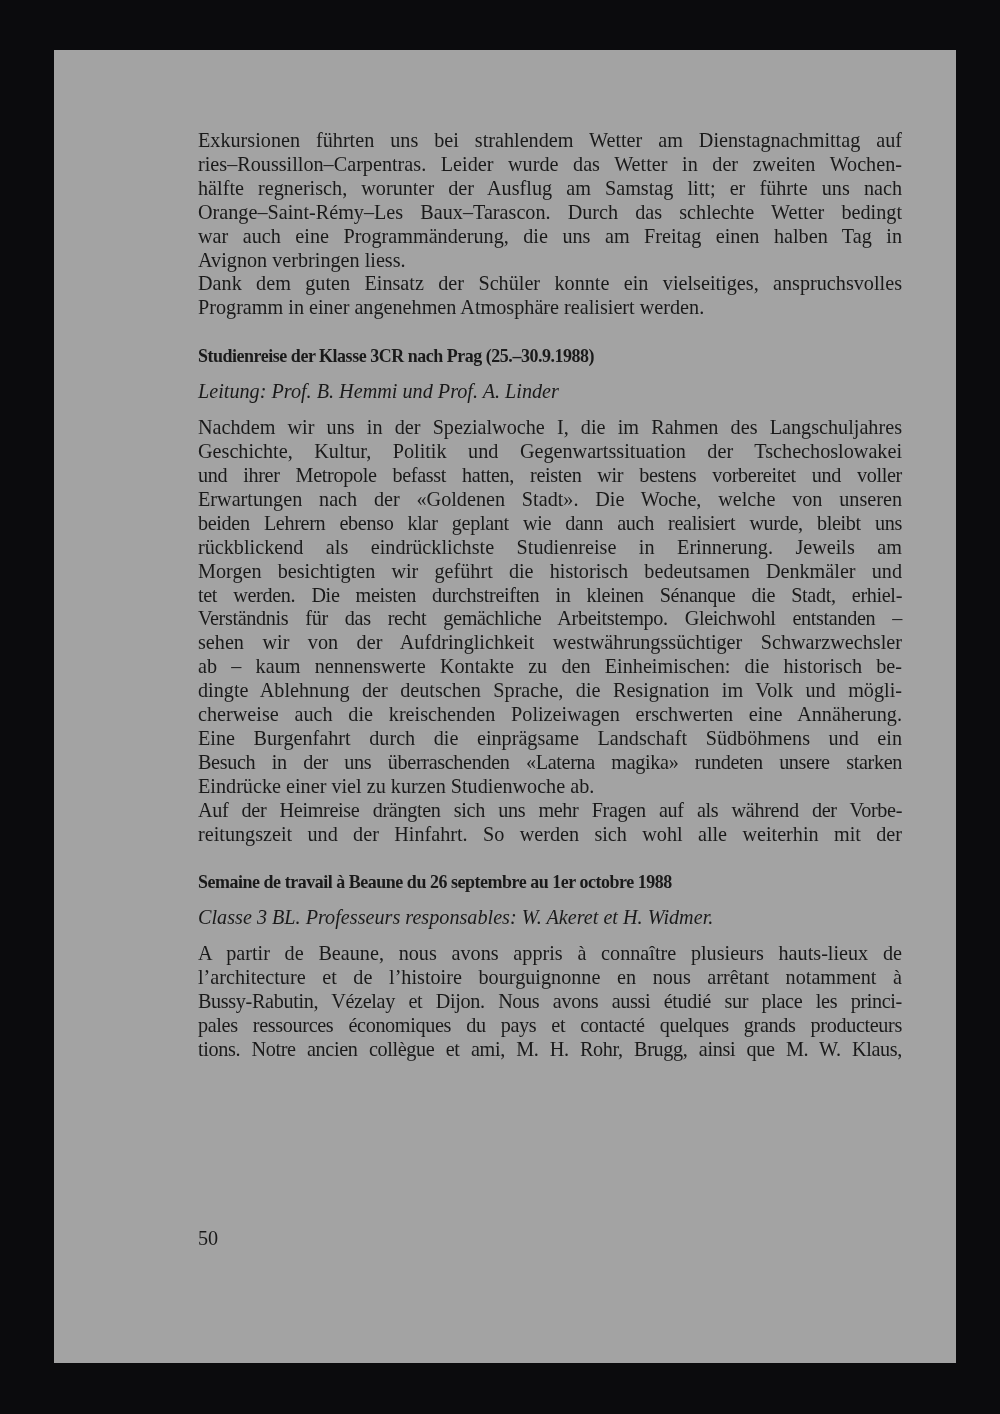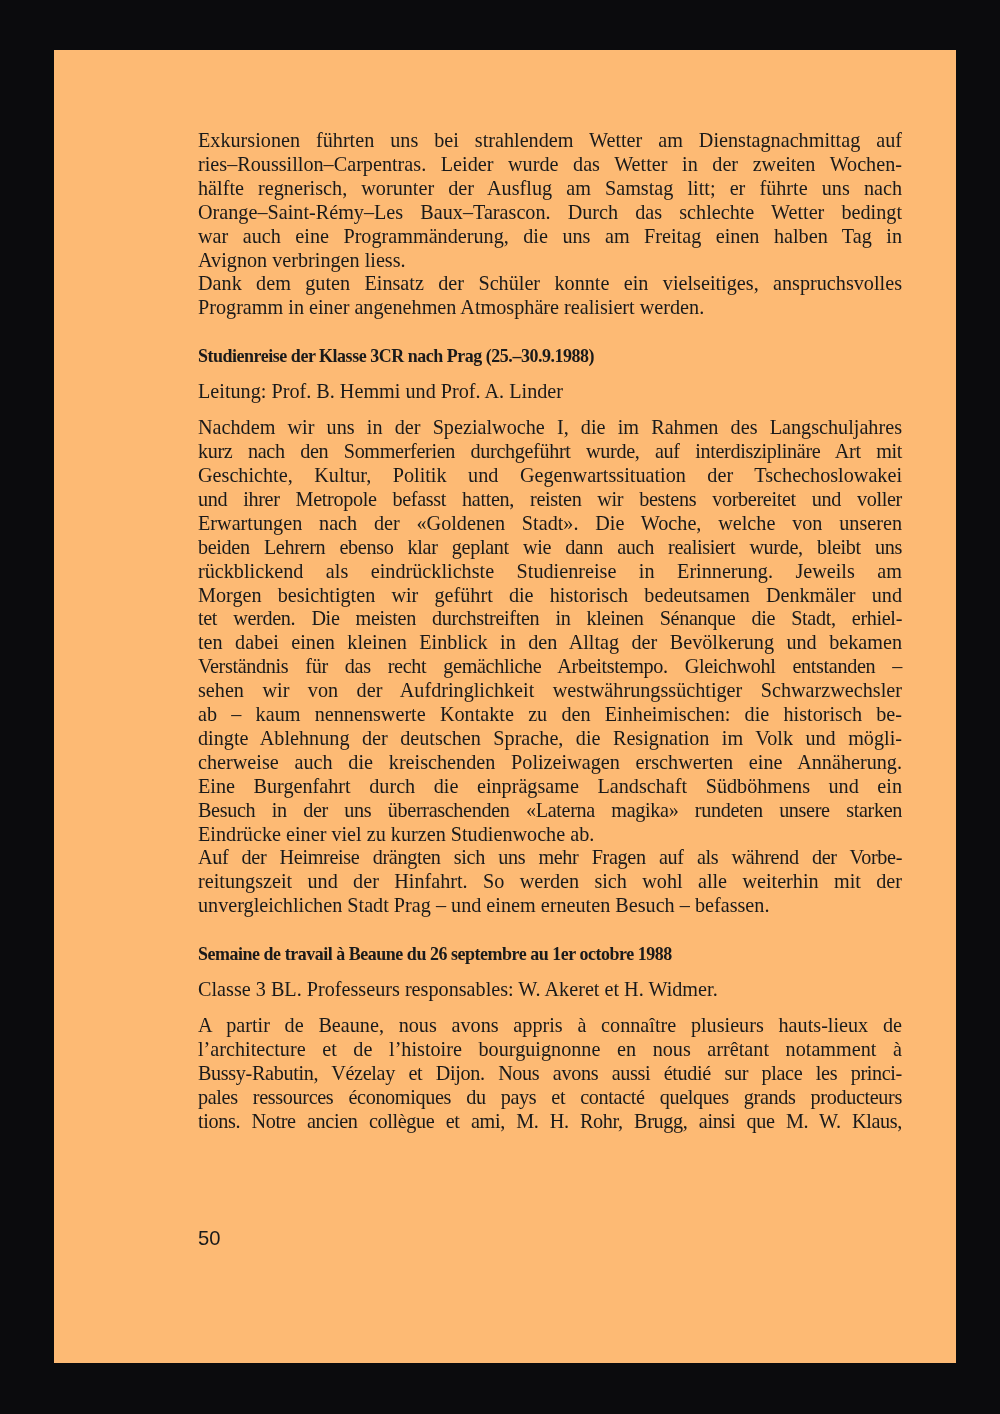--- a/index.html
+++ b/index.html
@@ -6,21 +6,21 @@
   body {
     width: 1000px; height: 1414px;
     background: #0b0b0d;
     position: relative;
     overflow: hidden;
   }
   .page {
     position: absolute;
     left: 54px; top: 50px;
     width: 902px; height: 1313px;
-    background: #fdba74;
+    background: #a3a3a3;
   }
   .column {
     position: absolute;
     left: 144px; top: 79px;
     width: 704px;
     font-family: "Liberation Serif", serif;
     color: #1a1a1a;
     font-size: 20.2px;
     line-height: 23.9px;
   }
@@ -33,29 +33,30 @@
     font-family: "Liberation Serif", serif;
     font-weight: bold;
     font-size: 19.5px;
     line-height: 24px;
     letter-spacing: -0.5px;
     transform: scaleX(0.92);
     transform-origin: left center;
     white-space: nowrap;
   }
   .byline {
+    font-style: italic;
     margin: 0;
     white-space: nowrap;
   }
   .gap-heading { height: 24px; }
   .gap-small { height: 12px; }
   .page-number {
     position: absolute;
     left: 144px; top: 1177px;
-    font-family: Liberation Sans, sans-serif;
+    font-family: Liberation Serif, serif;
     font-size: 20.2px;
     color: #1a1a1a;
   }
 </style>
 </head>
 <body>
 
 <div class="page">
   <div class="column">
 
@@ -74,42 +75,39 @@
 
     <div class="gap-heading"></div>
 
     <section>
       <h2>Studienreise der Klasse 3CR nach Prag (25.–30.9.1988)</h2>
       <div class="gap-small"></div>
       <p class="byline">Leitung: Prof. B. Hemmi und Prof. A. Linder</p>
       <div class="gap-small"></div>
       <p>
         <span class="line" style="">Nachdem wir uns in der Spezialwoche I, die im Rahmen des Langschuljahres</span>
-        <span class="line squeeze" style="">kurz nach den Sommerferien durchgeführt wurde, auf interdisziplinäre Art mit</span>
         <span class="line" style="">Geschichte, Kultur, Politik und Gegenwartssituation der Tschechoslowakei</span>
         <span class="line squeeze" style="">und ihrer Metropole befasst hatten, reisten wir bestens vorbereitet und voller</span>
         <span class="line" style="">Erwartungen nach der «Goldenen Stadt». Die Woche, welche von unseren</span>
         <span class="line squeeze" style="">beiden Lehrern ebenso klar geplant wie dann auch realisiert wurde, bleibt uns</span>
         <span class="line" style="">rückblickend als eindrücklichste Studienreise in Erinnerung. Jeweils am</span>
         <span class="line" style="">Morgen besichtigten wir geführt die historisch bedeutsamen Denkmäler und</span>
         <span class="line squeeze" style="">tet werden. Die meisten durchstreiften in kleinen Sénanque die Stadt, erhiel-</span>
-        <span class="line" style="">ten dabei einen kleinen Einblick in den Alltag der Bevölkerung und bekamen</span>
         <span class="line squeeze" style="">Verständnis für das recht gemächliche Arbeitstempo. Gleichwohl entstanden –</span>
         <span class="line" style="">sehen wir von der Aufdringlichkeit westwährungssüchtiger Schwarzwechsler</span>
         <span class="line" style="">ab – kaum nennenswerte Kontakte zu den Einheimischen: die historisch be-</span>
         <span class="line" style="">dingte Ablehnung der deutschen Sprache, die Resignation im Volk und mögli-</span>
         <span class="line" style="">cherweise auch die kreischenden Polizeiwagen erschwerten eine Annäherung.</span>
         <span class="line" style="">Eine Burgenfahrt durch die einprägsame Landschaft Südböhmens und ein</span>
         <span class="line squeeze" style="">Besuch in der uns überraschenden «Laterna magika» rundeten unsere starken</span>
         <span class="line last" style="">Eindrücke einer viel zu kurzen Studienwoche ab.</span>
       </p>
       <p>
         <span class="line squeeze" style="">Auf der Heimreise drängten sich uns mehr Fragen auf als während der Vorbe-</span>
         <span class="line" style="">reitungszeit und der Hinfahrt. So werden sich wohl alle weiterhin mit der</span>
-        <span class="line last" style="">unvergleichlichen Stadt Prag – und einem erneuten Besuch – befassen.</span>
       </p>
     </section>
 
     <div class="gap-heading"></div>
 
     <section>
       <h2>Semaine de travail à Beaune du 26 septembre au 1er octobre 1988</h2>
       <div class="gap-small"></div>
       <p class="byline">Classe 3 BL. Professeurs responsables: W. Akeret et H. Widmer.</p>
       <div class="gap-small"></div>

